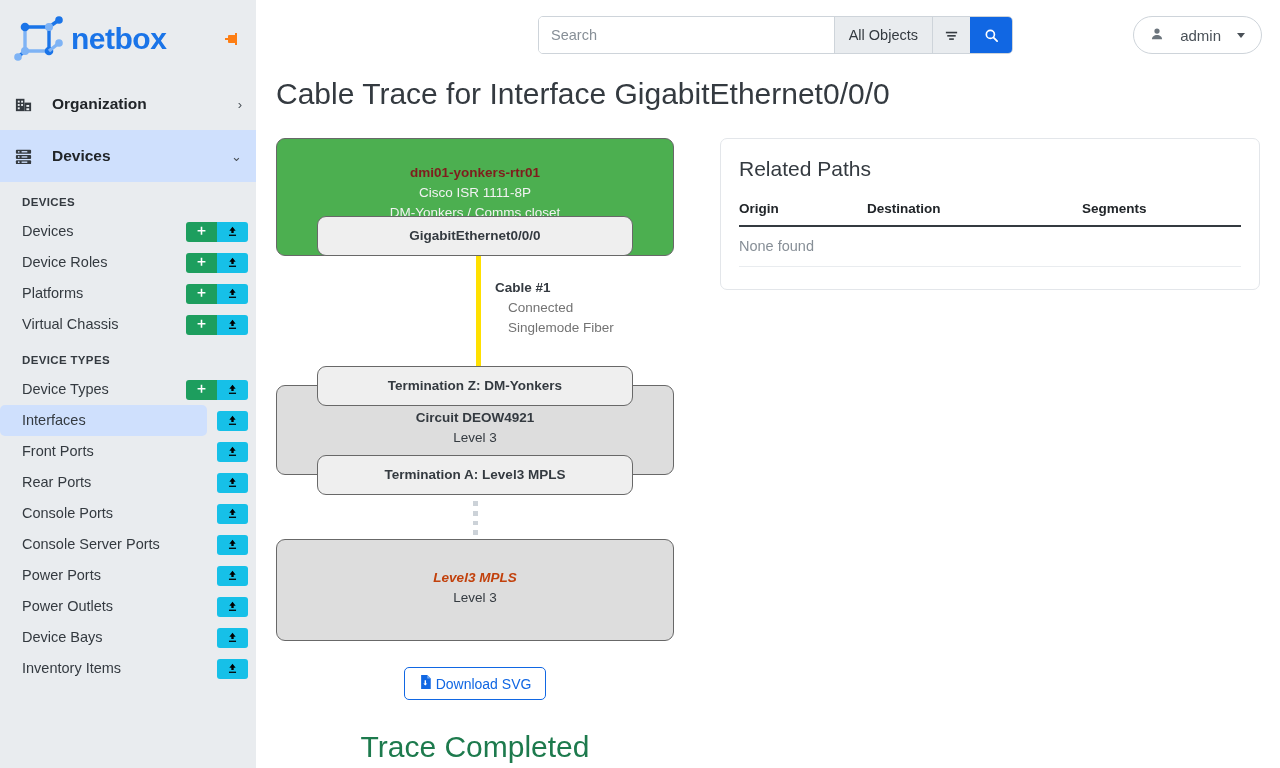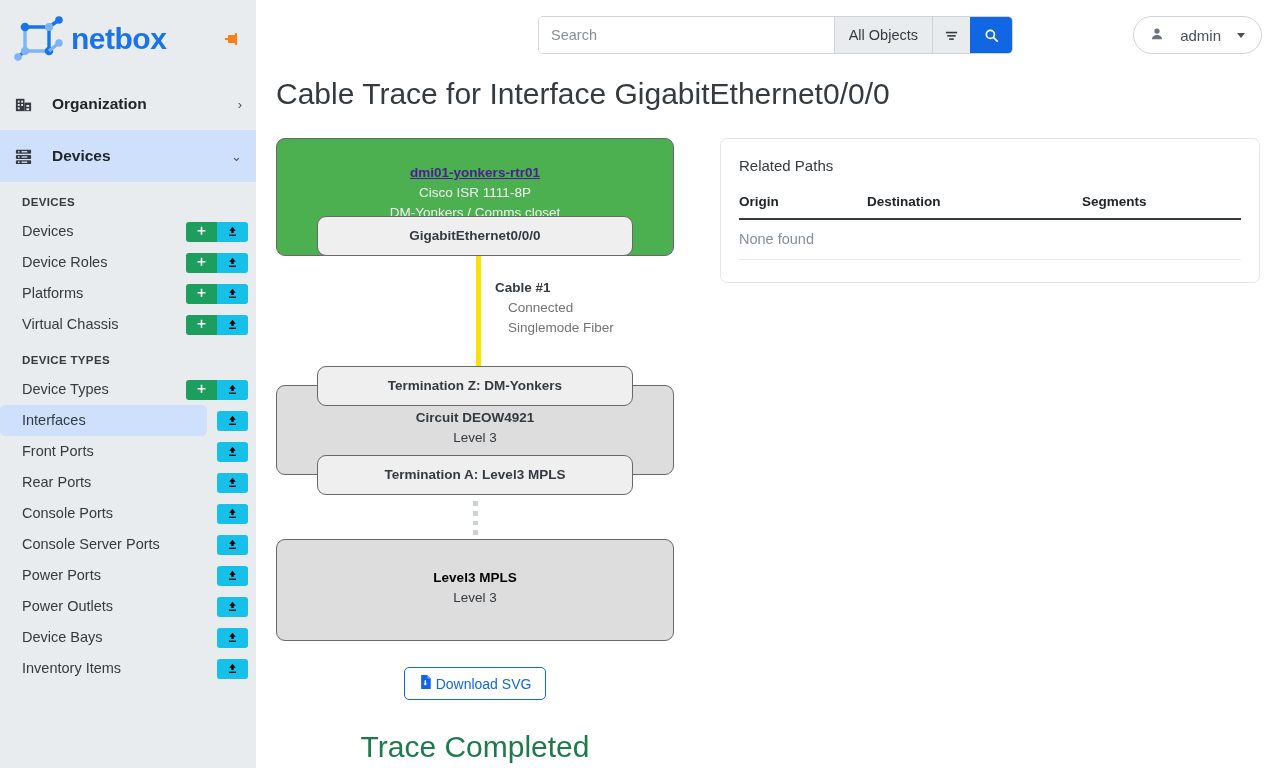--- a/index.html
+++ b/index.html
@@ -112,21 +112,21 @@
   .left-col { width: 420px; flex: 0 0 420px; position: relative; }
   .right-col { flex: 1; padding-left: 24px; }
 
   
   .trace { position: relative; width: 398px; }
   .node {
     border: 1px solid #686868; border-radius: 9px;
     text-align: center; position: relative;
   }
   .node-device { background: #4caf50; padding: 24px 10px 32px; }
-  .node-device .n1 { color: #4c1d95; font-weight: 700; font-size: 13.5px; line-height: 20px; text-decoration: underline; }
+  .node-device .n1 { color: #7f1d1d; font-weight: 700; font-size: 13.5px; line-height: 20px; }
   .node-device .n2, .node-device .n3 { color: #f2f2f2; font-size: 13.5px; line-height: 20px; }
   .term {
     background: #efefef; border: 1px solid #686868; border-radius: 9px;
     width: 316px; margin: 0 auto; height: 40px; line-height: 38px;
     font-weight: 700; font-size: 13.5px; color: #343a40; text-align: center;
   }
   .iface-wrap { margin-top: -40px; position: relative; z-index: 3; }
 
   .cable-zone { height: 110px; position: relative; }
   .cable-line {
@@ -148,42 +148,42 @@
   .term-over-bot { position: relative; z-index: 3; margin-top: -20px; }
 
   .dots { height: 40px; display: flex; flex-direction: column;
           align-items: center; justify-content: center; gap: 5px; padding-top: 6px; }
   .dots i { display: block; width: 5px; height: 5px; background: #ccd2d8; }
 
   .node-provider {
     background: #dddddd; border: 1px solid #686868; border-radius: 9px;
     padding: 28px 10px 32px; text-align: center; margin-top: 4px;
   }
-  .node-provider .p1 { font-weight: 700; font-size: 13.5px; color: #000000; line-height: 20px; }
+  .node-provider .p1 { font-weight: 700; font-size: 13.5px; color: #c2410c; line-height: 20px; font-style: italic; }
   .node-provider .p2 { font-size: 13.5px; color: #343a40; line-height: 20px; }
 
   .dl-wrap { text-align: center; padding-top: 26px; }
   .dl-btn {
     display: inline-flex; align-items: center; gap: 4px;
     border: 1px solid #1167e3; color: #1167e3; background: #fff;
     border-radius: 5px; padding: 7px 14px; font-size: 14px; cursor: pointer;
     font-family: "Liberation Sans", sans-serif;
     justify-content: center;
   }
   .trace-status {
     text-align: center; color: #1d7a4d; font-size: 30px;
     font-weight: 400; padding-top: 30px;
   }
 
   
   .card {
     border: 1px solid #e3e6ea; border-radius: 7px; background: #fff;
     padding: 18px 18px 22px 18px;
   }
-  .card-title { font-size: 15px; color: #343a40; font-weight: 400; padding-bottom: 16px; }
+  .card-title { font-size: 21px; color: #343a40; font-weight: 400; padding-bottom: 16px; }
   table.paths { width: 100%; border-collapse: collapse; }
   table.paths th {
     text-align: left; font-size: 13.5px; font-weight: 700; color: #212529;
     padding: 4px 0 9px 0; border-bottom: 2px solid #343a40;
   }
   table.paths td {
     font-size: 14.5px; color: #878f97; padding: 11px 0 12px 0;
     border-bottom: 1px solid #e9ecef;
   }
 </style>

